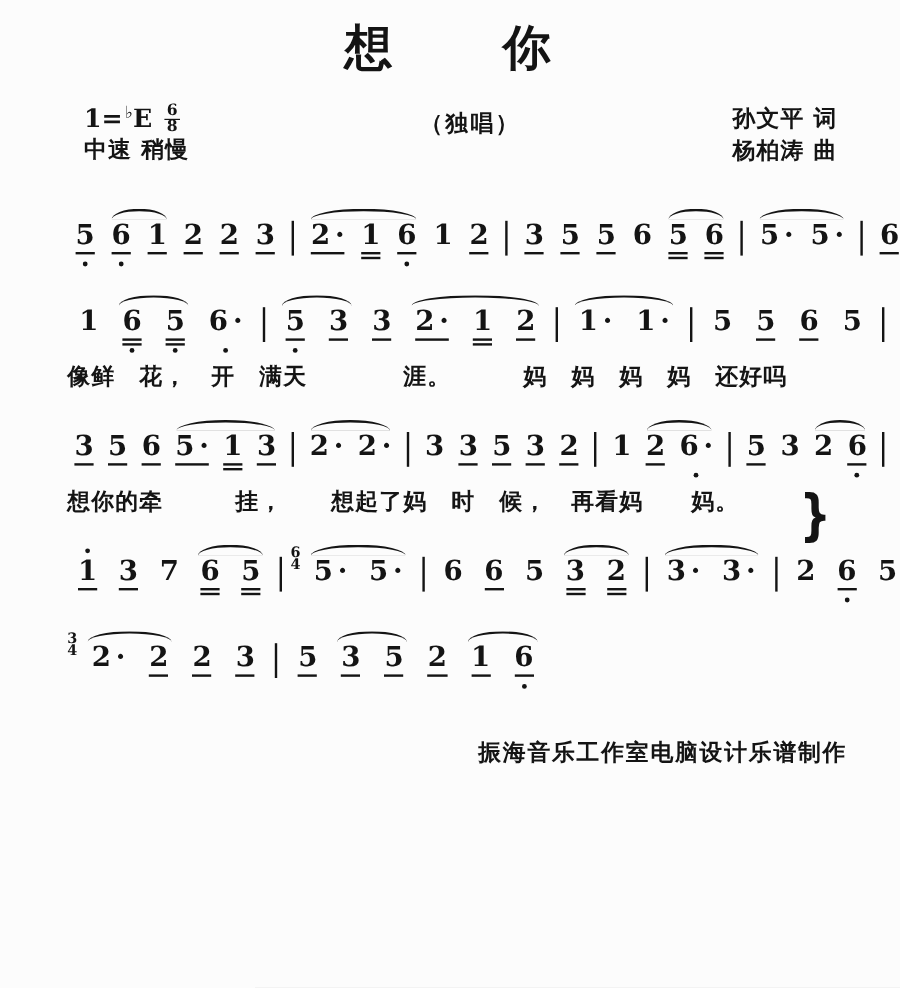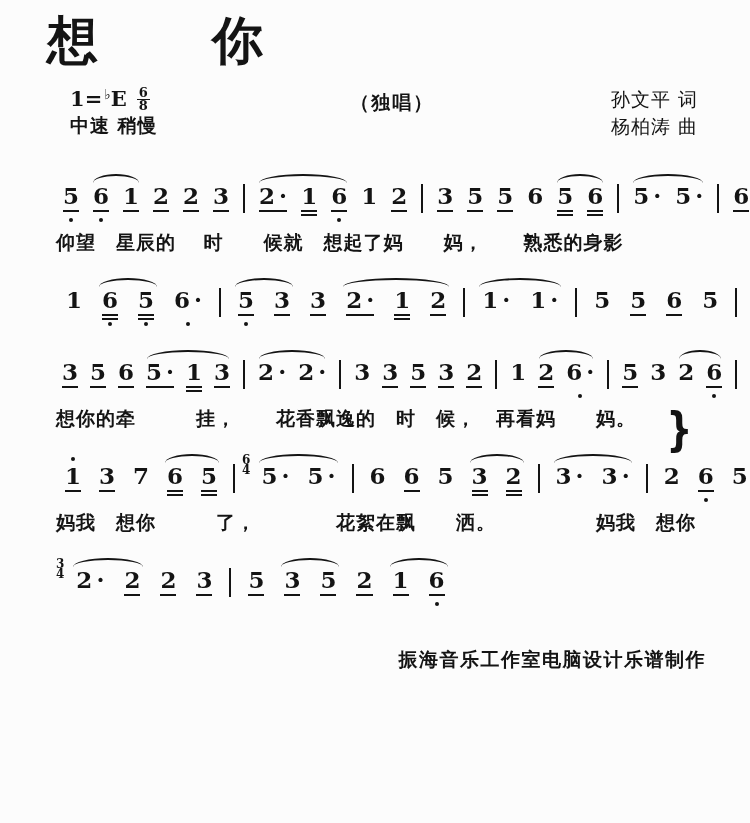--- a/index.html
+++ b/index.html
@@ -8,38 +8,37 @@
   }
   *{box-sizing:border-box;}
   body{margin:0;background:#e8e8e8;}
   .page{
     width:750px;height:823px;margin:0 auto;overflow:hidden;
     background:var(--paper);color:var(--ink);
     font-family:"DejaVu Serif","Liberation Serif",serif;
   }
   
   .title{
-    margin-top:16px;
-    font-size:51px;font-weight:bold;letter-spacing:4px;line-height:48px;
+    text-align:center;margin-top:16px;
+    font-size:40px;font-weight:bold;letter-spacing:4px;line-height:48px;
     white-space:pre;
-    margin-left:47px;
   }
   .meta{
     display:flex;justify-content:space-between;align-items:flex-start;
     padding:22px 52px 0 70px;
   }
   .meta-left{font-size:19px;font-weight:bold;line-height:26px;}
   .keysig{display:flex;align-items:center;font-size:21px;}
   .flat{font-size:14px;vertical-align:super;position:relative;top:-5px;margin-left:2px;}
   .ts{display:inline-flex;flex-direction:column;align-items:center;margin-left:10px;
       font-size:13px;line-height:12px;font-weight:bold;}
   .ts .top{border-bottom:1.5px solid var(--ink);padding:0 2px;}
   .tempo{font-size:19px;letter-spacing:1px;text-align:center;}
   .meta-center{font-size:19px;font-weight:bold;padding-top:4px;letter-spacing:2px;margin-left:16px;}
-  .meta-right{text-align:right;font-size:19px;font-weight:normal;line-height:27px;letter-spacing:1px;}
+  .meta-right{text-align:right;font-size:19px;font-weight:bold;line-height:27px;letter-spacing:1px;}
   
   .score{padding:34px 40px 0 56px;}
   .system{margin-bottom:22px;position:relative;}
   .notes-row{display:flex;align-items:flex-start;}
   .note{display:inline-flex;flex-direction:column;align-items:center;}
   .s1 .note{padding:0 7px;} .s2 .note{padding:0 10px;}
   .s3 .note{padding:0 6px;} .s4 .note{padding:0 9px;}
   .s5 .note{padding:0 10px;}
   .hi{height:9px;display:flex;align-items:center;}
   .glyph{display:flex;align-items:baseline;height:25px;
@@ -276,21 +275,20 @@
           <span class="barline"></span>
           <span class="note">
             <span class="hi"></span>
             <span class="glyph">6</span>
             <span class="beams">
               <span class="beamline"></span>
             </span>
             <span class="lo"></span>
           </span>
         </div>
-        <div class="lyrics-line">仰望　星辰的　 时　　候就　想起了妈　　妈，　　熟悉的身影</div>
       </div>
       <div class="system s2">
         <div class="notes-row">
           <span class="note">
             <span class="hi"></span>
             <span class="glyph">1</span>
             <span class="beams"></span>
             <span class="lo"></span>
           </span>
           <span class="slur">
@@ -428,20 +426,21 @@
             <span class="glyph">5</span>
             <span class="beams"></span>
             <span class="lo"></span>
           </span>
           <span class="barline"></span>
           <span class="note">
             <span class="hi"></span>
             <span class="lo"></span>
           </span>
         </div>
+        <div class="lyrics-line">像鲜　花，　开　满天　　　　涯。　　　妈　妈　妈　妈　还好吗</div>
       </div>
       <div class="system s3">
         <div class="notes-row">
           <span class="note">
             <span class="hi"></span>
             <span class="glyph">3</span>
             <span class="beams">
               <span class="beamline"></span>
             </span>
             <span class="lo"></span>
@@ -606,21 +605,21 @@
             </span>
           </span>
           <span class="barline"></span>
           <span class="slur">
             <span class="note">
               <span class="hi"></span>
               <span class="lo"></span>
             </span>
           </span>
         </div>
-        <div class="lyrics-line">想你的牵　　　挂，　　花香飘逸的　时　候，　再看妈　　妈。</div>
+        <div class="lyrics-line">想你的牵　　　挂，　　想起了妈　时　候，　再看妈　　妈。</div>
         <div class="verse-brace">}</div>
       </div>
       <div class="system s4">
         <div class="notes-row">
           <span class="note">
             <span class="hi">
               <span class="dot"></span>
             </span>
             <span class="glyph">1</span>
             <span class="beams">
@@ -758,21 +757,20 @@
               <span class="dot"></span>
             </span>
           </span>
           <span class="note">
             <span class="hi"></span>
             <span class="glyph">5</span>
             <span class="beams"></span>
             <span class="lo"></span>
           </span>
         </div>
-        <div class="lyrics-line">妈我　想你　　　了，　　　　花絮在飘　　洒。　　　　　妈我　想你</div>
       </div>
       <div class="system s5">
         <div class="notes-row">
           <span class="meter">
             <span>3</span>
             <span>4</span>
           </span>
           <span class="slur">
             <span class="arc"></span>
             <span class="note">

